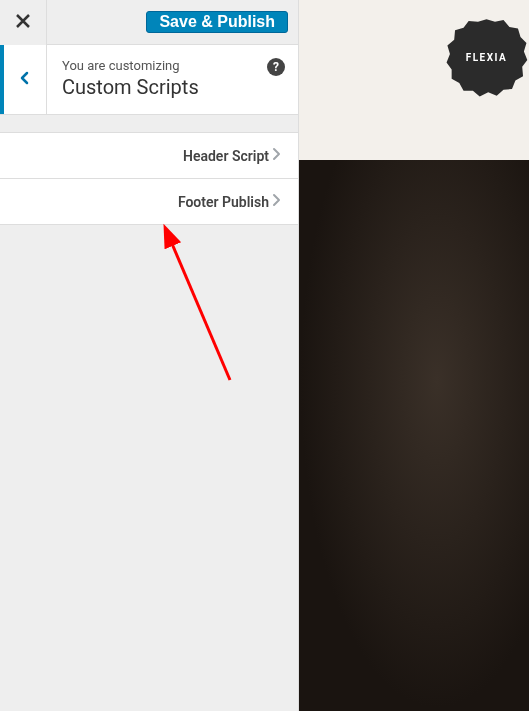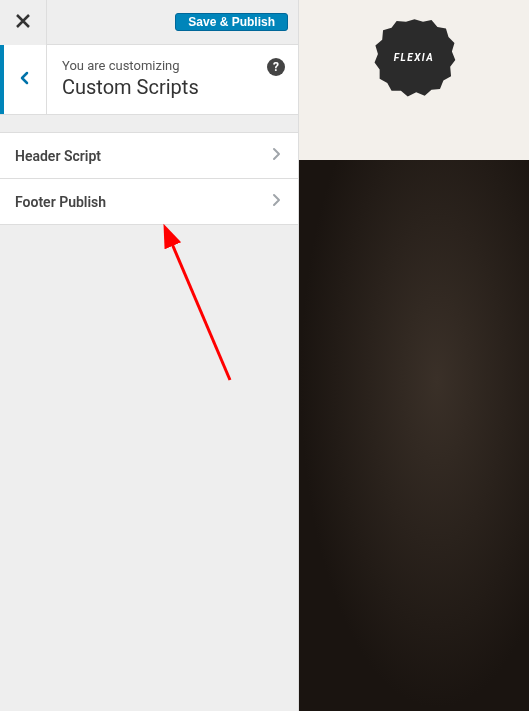--- a/index.html
+++ b/index.html
@@ -42,21 +42,21 @@
       justify-content: flex-end;
       padding-right: 10px;
       background: #eeeeee;
     }
     .save-btn {
       background: #0085ba;
       color: #fff;
       border: 1px solid #006799;
       border-radius: 3px;
       padding: 1px 12px;
-      font-size: 12px;
+      font-size: 16px;
       font-weight: 600;
       cursor: pointer;
     }
     .header-row {
       display: flex;
       border-bottom: 1px solid #ddd;
       background: #fff;
     }
     .back-btn {
       width: 47px;
@@ -102,21 +102,21 @@
       cursor: pointer;
     }
     .spacer { height: 17px; }
     .menu-list {
       background: #fff;
       border-top: 1px solid #ddd;
     }
     .menu-item {
       display: flex;
       align-items: center;
-      justify-content: space-between;
+      justify-content: flex-end;
       padding: 13px 15px;
       border-bottom: 1px solid #ddd;
       cursor: pointer;
       background: #fff;
     }
     .menu-item-label {
       font-size: 14px;
       font-weight: 600;
       color: #444;
     }
@@ -126,23 +126,22 @@
       height: 100%;
       background: linear-gradient(180deg, #f5f3f0 0%, #f0ebe4 22%, #1a1612 28%, #2a221a 50%, #1d1812 100%);
       position: relative;
     }
     .preview-top {
       position: absolute;
       top: 0; left: 0; right: 0;
       height: 160px;
       background: #f3f0eb;
       display: flex;
-      justify-content: center;
+      justify-content: flex-end;
       padding-top: 15px;
-      font-style: italic;
     }
     .flexia-badge {
       width: 85px;
       height: 85px;
       position: relative;
       display: flex;
       align-items: center;
       justify-content: center;
     }
     .flexia-badge svg { position: absolute; width: 85px; height: 85px; }

